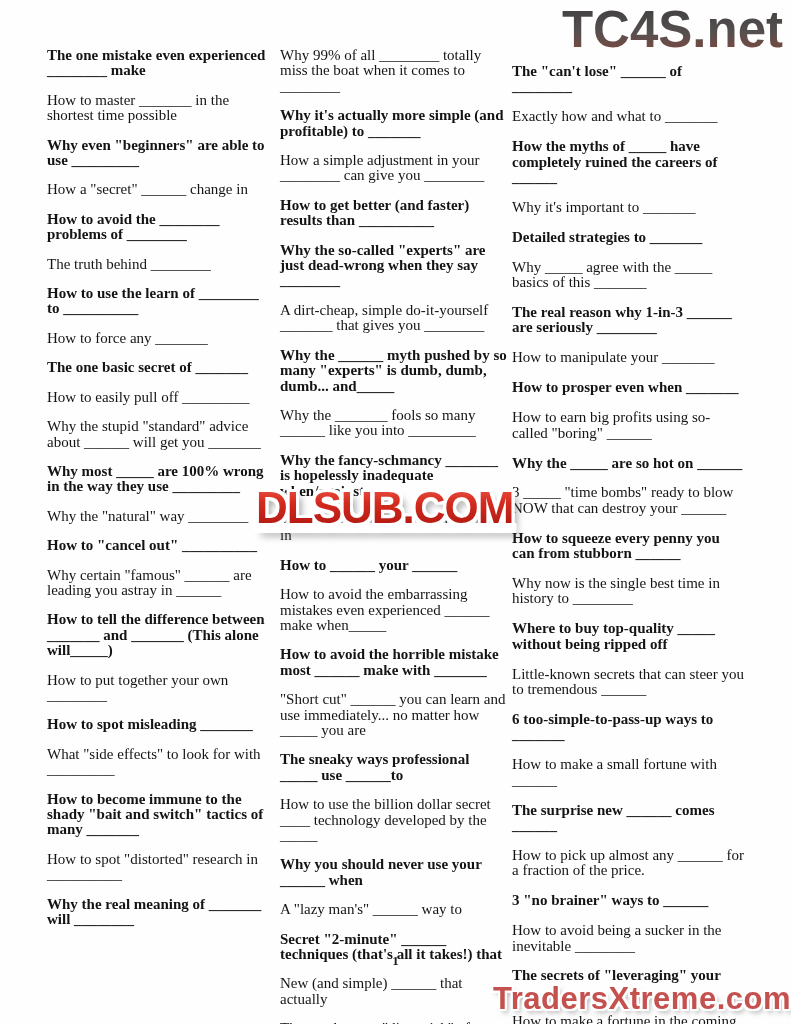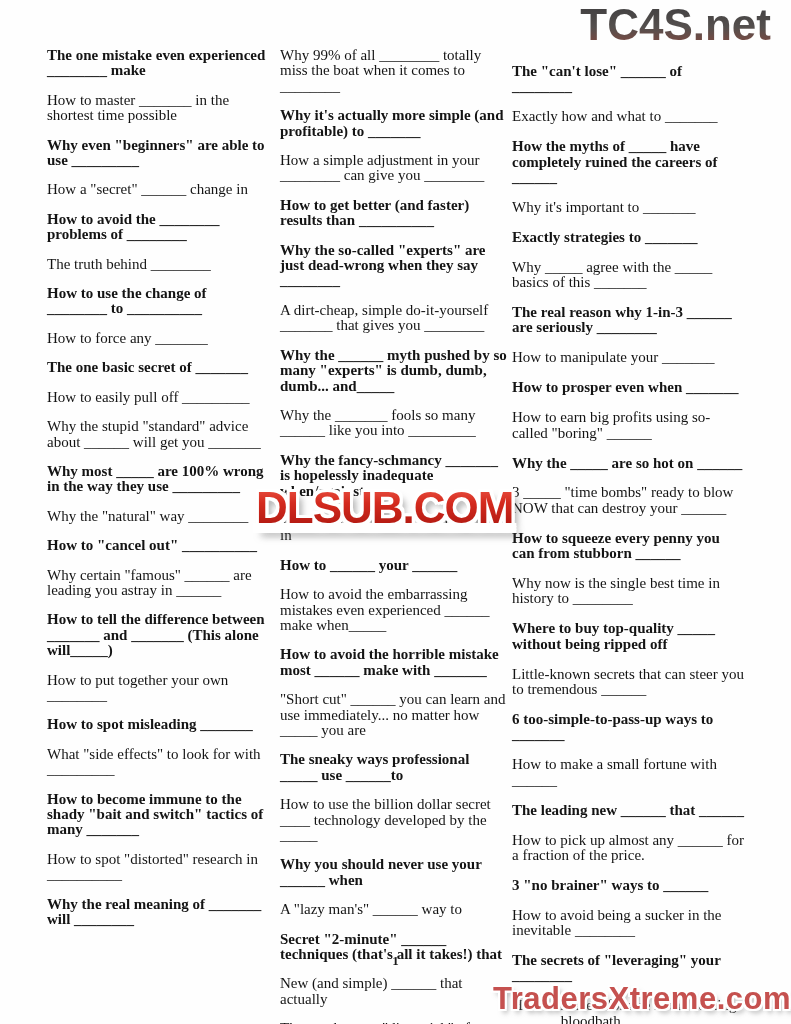--- a/index.html
+++ b/index.html
@@ -8,23 +8,23 @@
     background:#ffffff;
     position:relative;
     font-family:"Liberation Serif", serif;
     color:#141414;
     overflow:hidden;
   }
   .page{position:absolute;inset:0;background:#fefefe;}
 
   
   .tc4s{
-    position:absolute;top:0px;right:20px;
+    position:absolute;top:0px;right:8px;
     font-family:"Liberation Sans", sans-serif;
-    font-weight:bold;font-size:44px;letter-spacing:0px;
+    font-weight:bold;font-size:51px;letter-spacing:0px;
     color:#4a4240;
     background:linear-gradient(180deg,#3c3c3e 0%,#55504e 55%,#8a463c 100%);
     -webkit-background-clip:text;background-clip:text;
     -webkit-text-fill-color:transparent;
   }
 
   
   .col{position:absolute;font-size:15px;line-height:15.4px;}
   .col1{left:47px;top:48px;width:222px;}
   .col2{left:280px;top:48px;width:227px;}
@@ -78,21 +78,21 @@
 
   <div class="tc4s">TC4S.net</div>
 
   <div class="col col1">
       <div class="item bold">The one mistake even experienced ________ make</div>
       <div class="item">How to master _______ in the shortest time possible</div>
       <div class="item bold">Why even "beginners" are able to use _________</div>
       <div class="item">How a "secret" ______ change in</div>
       <div class="item bold">How to avoid the ________ problems of ________</div>
       <div class="item">The truth behind ________</div>
-      <div class="item bold">How to use the change of ________ to __________</div>
+      <div class="item bold">How to use the learn of ________ to __________</div>
       <div class="item">How to force any _______</div>
       <div class="item bold">The one basic secret of _______</div>
       <div class="item">How to easily pull off _________</div>
       <div class="item">Why the stupid "standard" advice about ______ will get you _______</div>
       <div class="item bold">Why most _____ are 100% wrong in the way they use _________</div>
       <div class="item">Why the "natural" way ________</div>
       <div class="item bold">How to "cancel out" __________</div>
       <div class="item">Why certain "famous" ______ are leading you astray in ______</div>
       <div class="item bold">How to tell the difference between _______ and _______ (This alone will_____)</div>
       <div class="item">How to put together your own ________</div>
@@ -123,35 +123,35 @@
       <div class="item">A "lazy man's" ______ way to</div>
       <div class="item bold">Secret "2-minute" ______ techniques (that's all it takes!) that</div>
       <div class="item">New (and simple) ______ that actually</div>
       <div class="item">The number one "dirty trick" of _______</div>
     </div>
   <div class="col col3">
       <div class="item bold">The "can't lose" ______ of ________</div>
       <div class="item">Exactly how and what to _______</div>
       <div class="item bold">How the myths of _____ have completely ruined the careers of ______</div>
       <div class="item">Why it's important to _______</div>
-      <div class="item bold">Exactly strategies to _______</div>
+      <div class="item bold">Detailed strategies to _______</div>
       <div class="item">Why _____ agree with the _____ basics of this _______</div>
       <div class="item bold">The real reason why 1-in-3 ______ are seriously ________</div>
       <div class="item">How to manipulate your _______</div>
       <div class="item bold">How to prosper even when _______</div>
       <div class="item">How to earn big profits using so-called "boring" ______</div>
       <div class="item bold">Why the _____ are so hot on ______</div>
       <div class="item">3 _____ "time bombs" ready to blow NOW that can destroy your ______</div>
       <div class="item bold">How to squeeze every penny you can from stubborn ______</div>
       <div class="item">Why now is the single best time in history to ________</div>
       <div class="item bold">Where to buy top-quality _____ without being ripped off</div>
       <div class="item">Little-known secrets that can steer you to tremendous ______</div>
       <div class="item bold">6 too-simple-to-pass-up ways to _______</div>
       <div class="item">How to make a small fortune with ______</div>
-      <div class="item bold">The leading new ______ that ______</div>
+      <div class="item bold">The surprise new ______ comes ______</div>
       <div class="item">How to pick up almost any ______ for a fraction of the price.</div>
       <div class="item bold">3 "no brainer" ways to ______</div>
       <div class="item">How to avoid being a sucker in the inevitable ________</div>
       <div class="item bold">The secrets of "leveraging" your ________</div>
       <div class="item">How to make a fortune in the coming ______ bloodbath.</div>
     </div>
 
   <div class="watermark">
     <span class="wm-layer wm-outline">DLSUB.COM</span>
     <span class="wm-layer wm-fill">DLSUB.COM</span>

